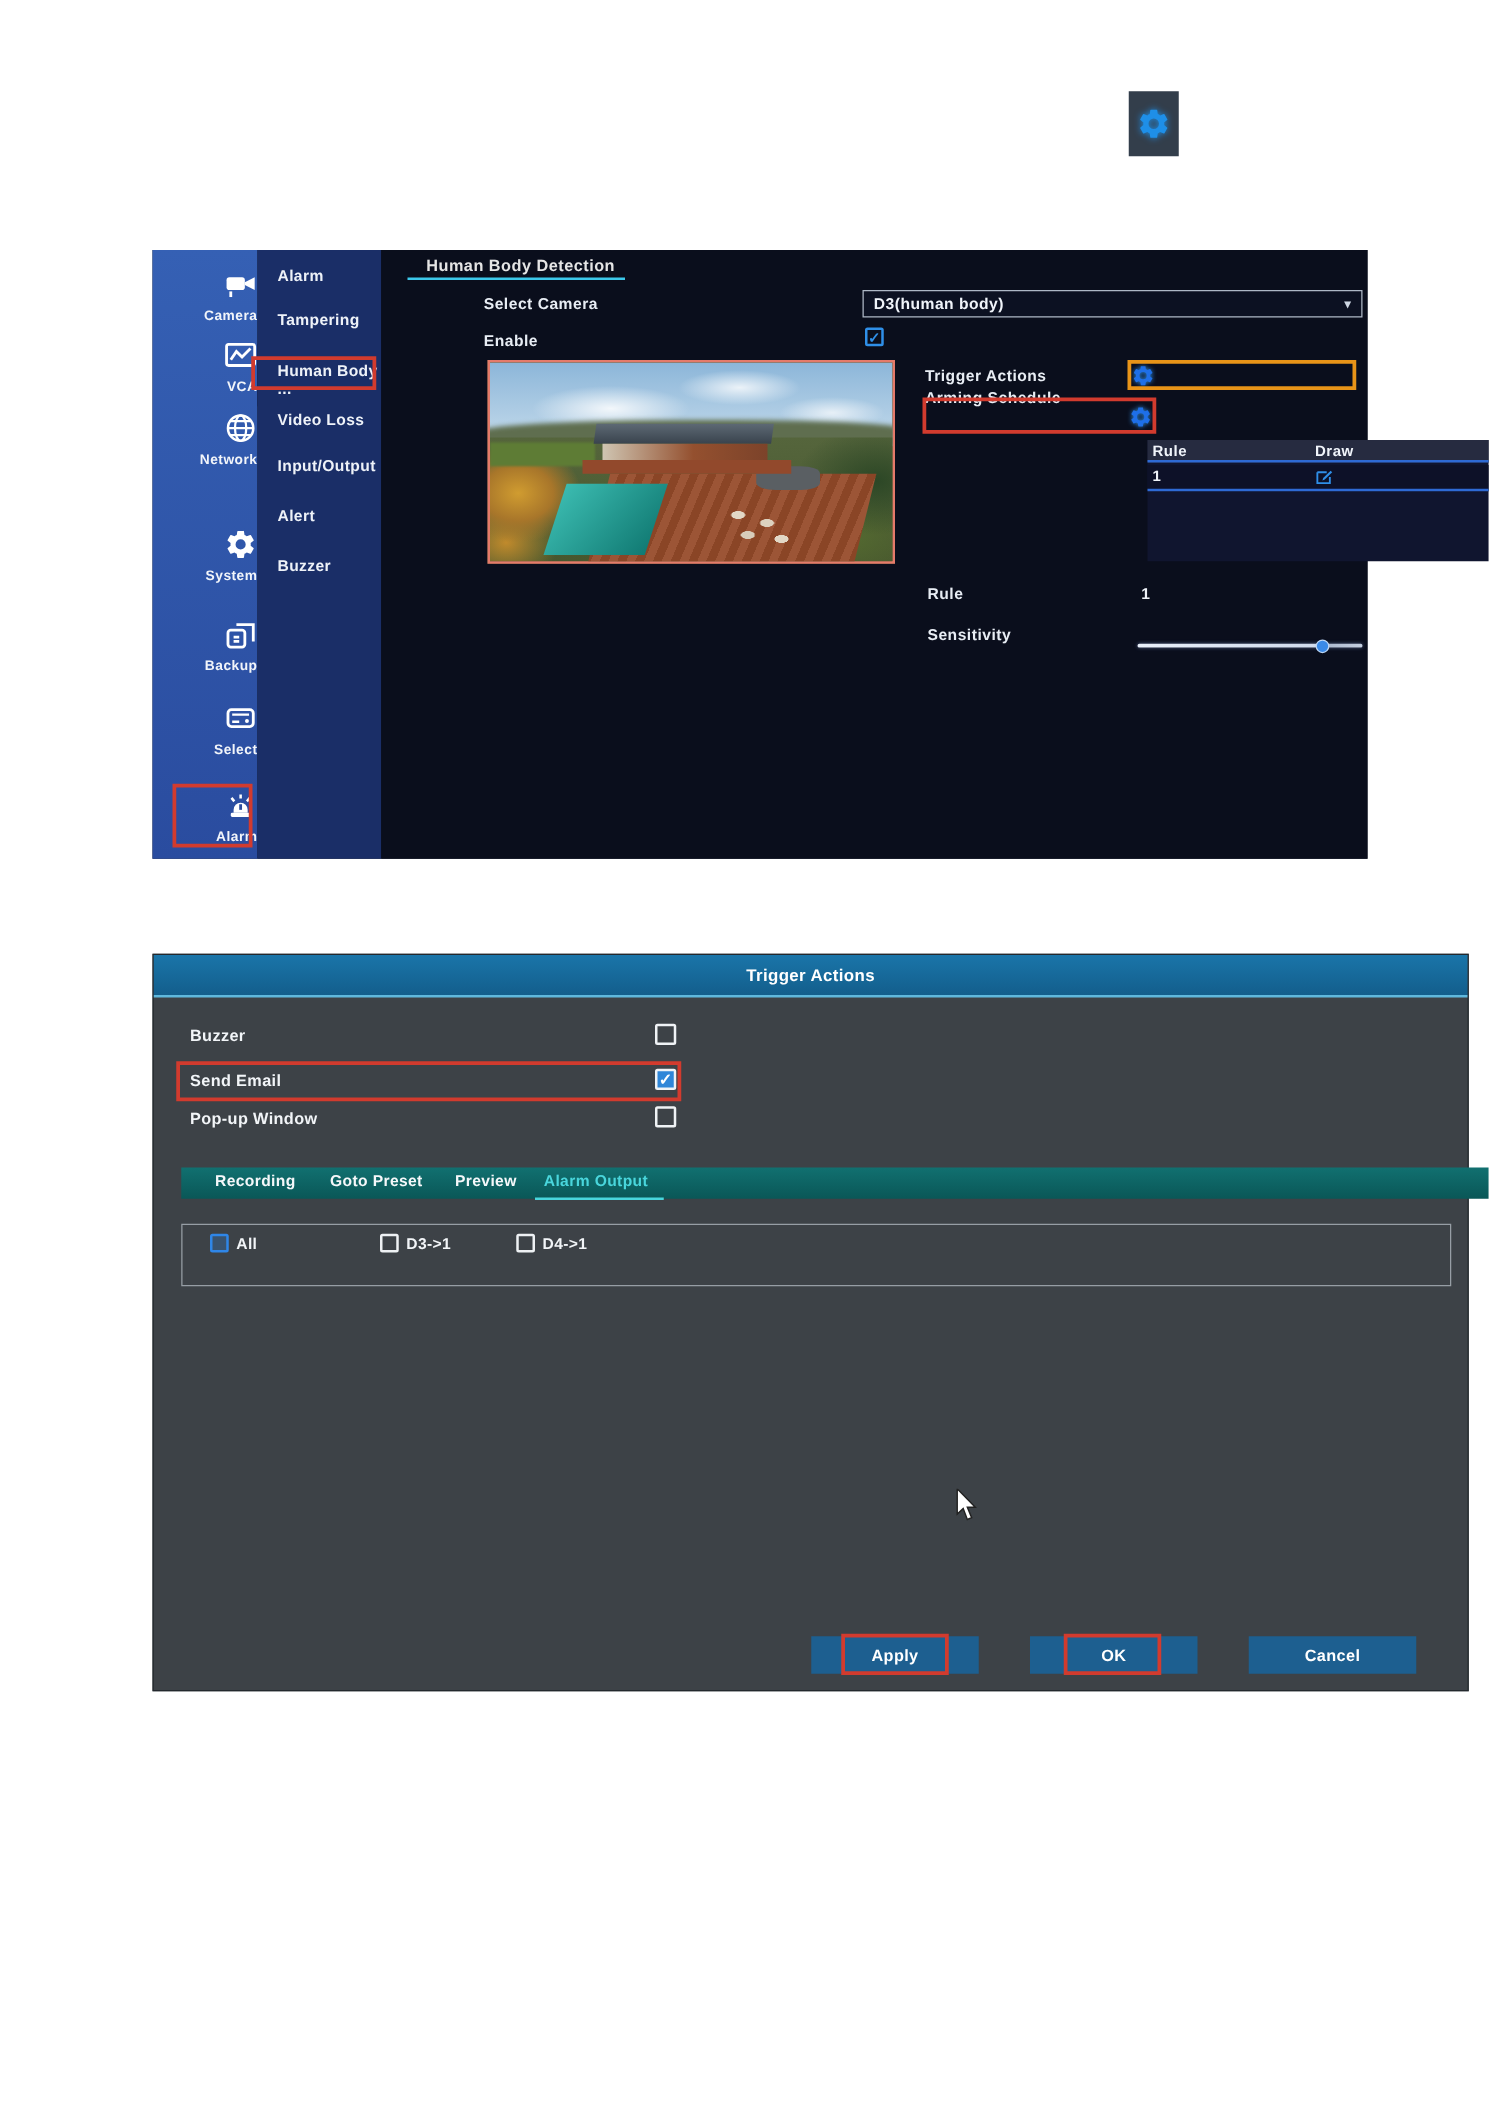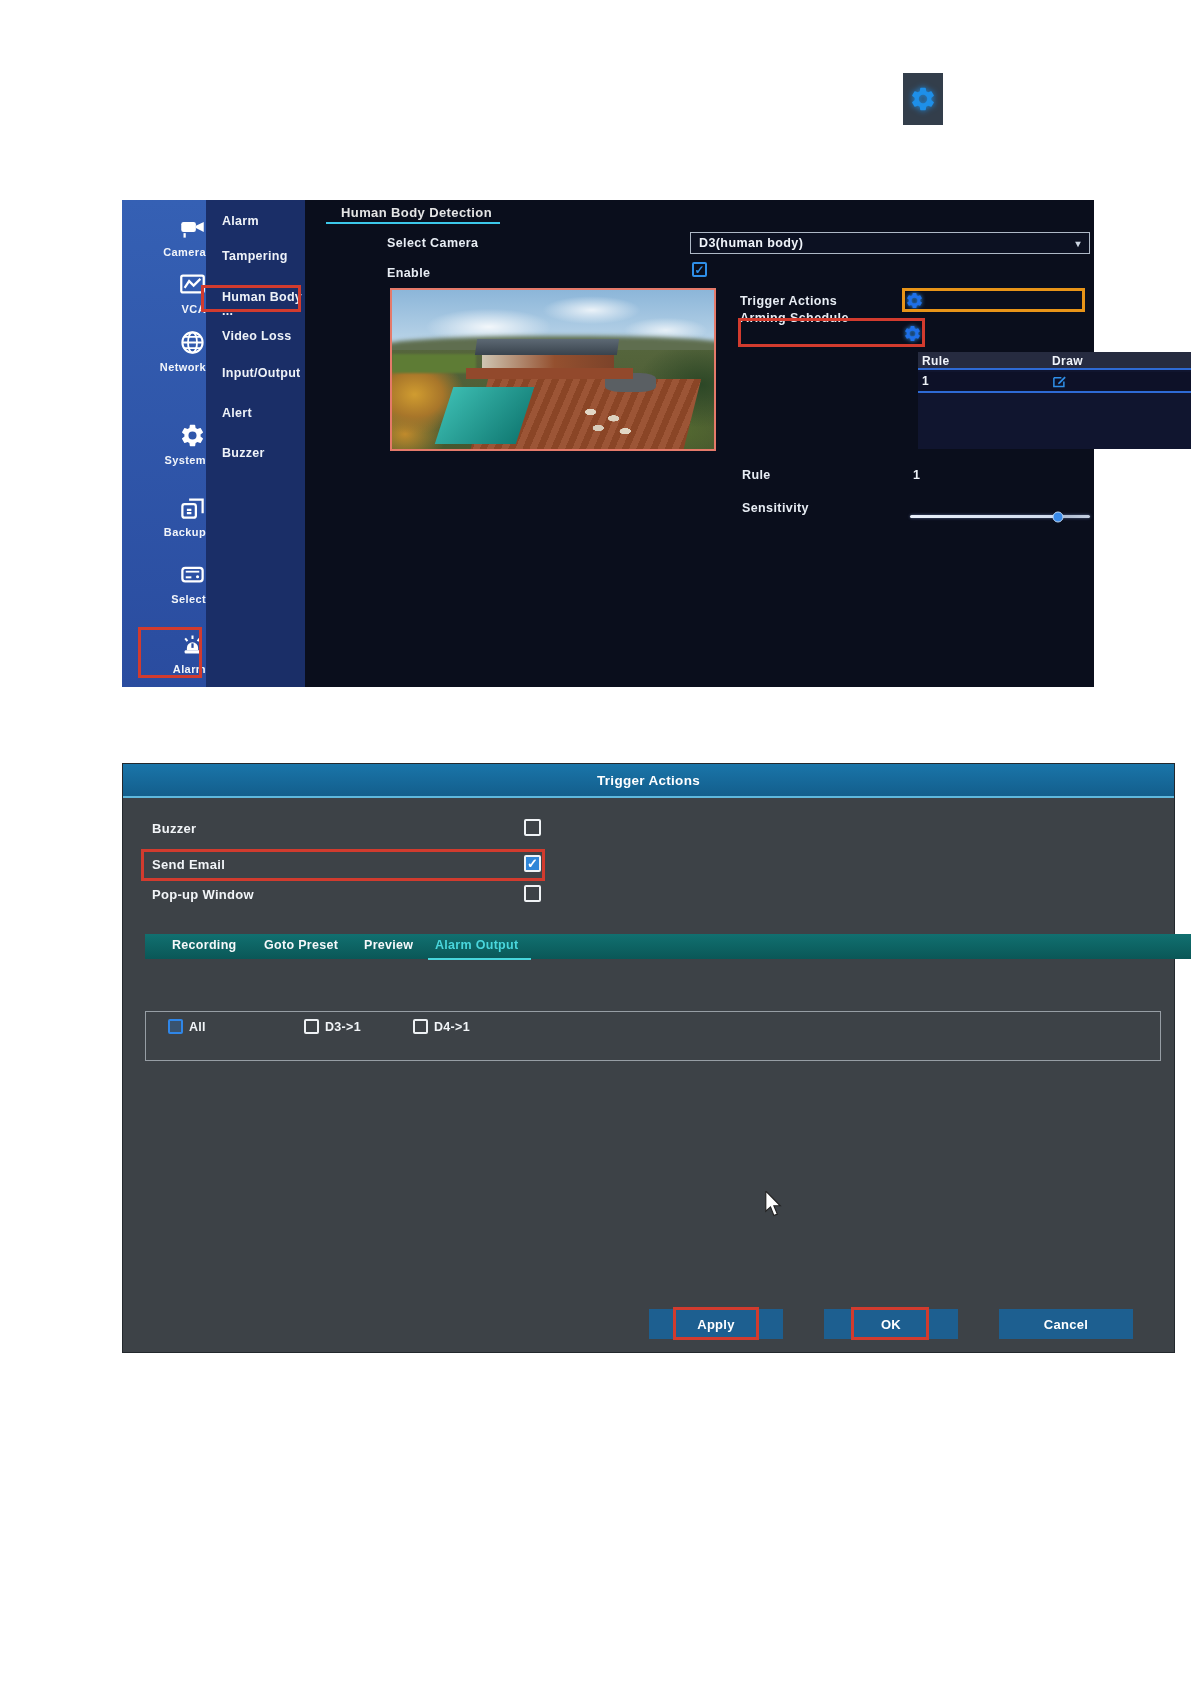--- a/index.html
+++ b/index.html
@@ -117,21 +117,21 @@
   .cb-dlg.checked { background:#2f86d8; color:#ffffff; font-size:13px; line-height:14px; text-align:center; }
 
   .tabbar { position:absolute; left:22px; top:170px; width:1112px; height:25px;
             background:linear-gradient(180deg,#117070 0%,#0a5757 100%);
             display:flex; align-items:center; }
   .tab { position:absolute; top:4px; color:#f5f8fa; font-size:12.5px; letter-spacing:.3px; }
   .tab.active { color:#49d6dc; }
   .tab-underline { position:absolute; left:283px; top:24px; width:103px; height:2px; background:#49d6dc; }
 
   .groupbox { position:absolute; left:22px; top:215px; width:1016px; height:50px;
-              border:1px solid #979ea5;margin-top:32px; }
+              border:1px solid #979ea5; }
   .out-label { position:absolute; top:8px; color:#f2f5f8; font-size:12.5px; letter-spacing:.3px; }
   .cb-out { position:absolute; top:7px; width:15px; height:15px; border:2px solid #eef1f4;
             border-radius:2px; background:transparent; }
   .cb-out.focus { border-color:#2f86e8; background:rgba(47,134,232,.25); }
 
   .btn { position:absolute; top:545px; width:134px; height:30px; background:#1d5f90;
          color:#ffffff; font-size:13px; letter-spacing:.3px;
          display:flex; align-items:center; justify-content:center; cursor:pointer; }
 
   .cursor-svg { position:absolute; left:641px; top:427px; width:18px; height:26px; }

